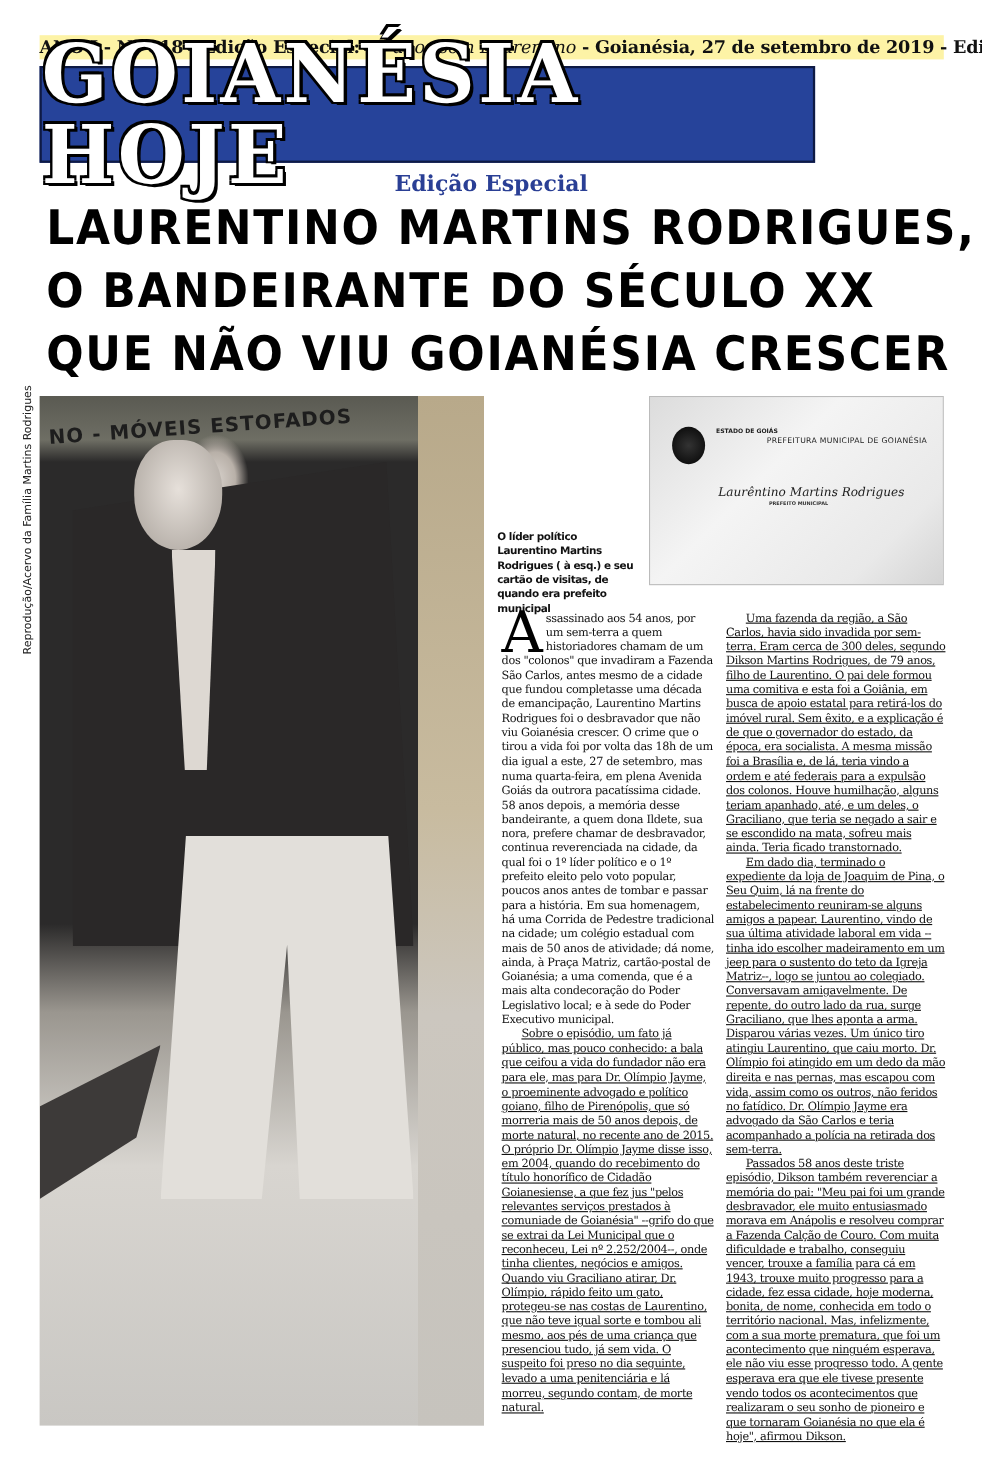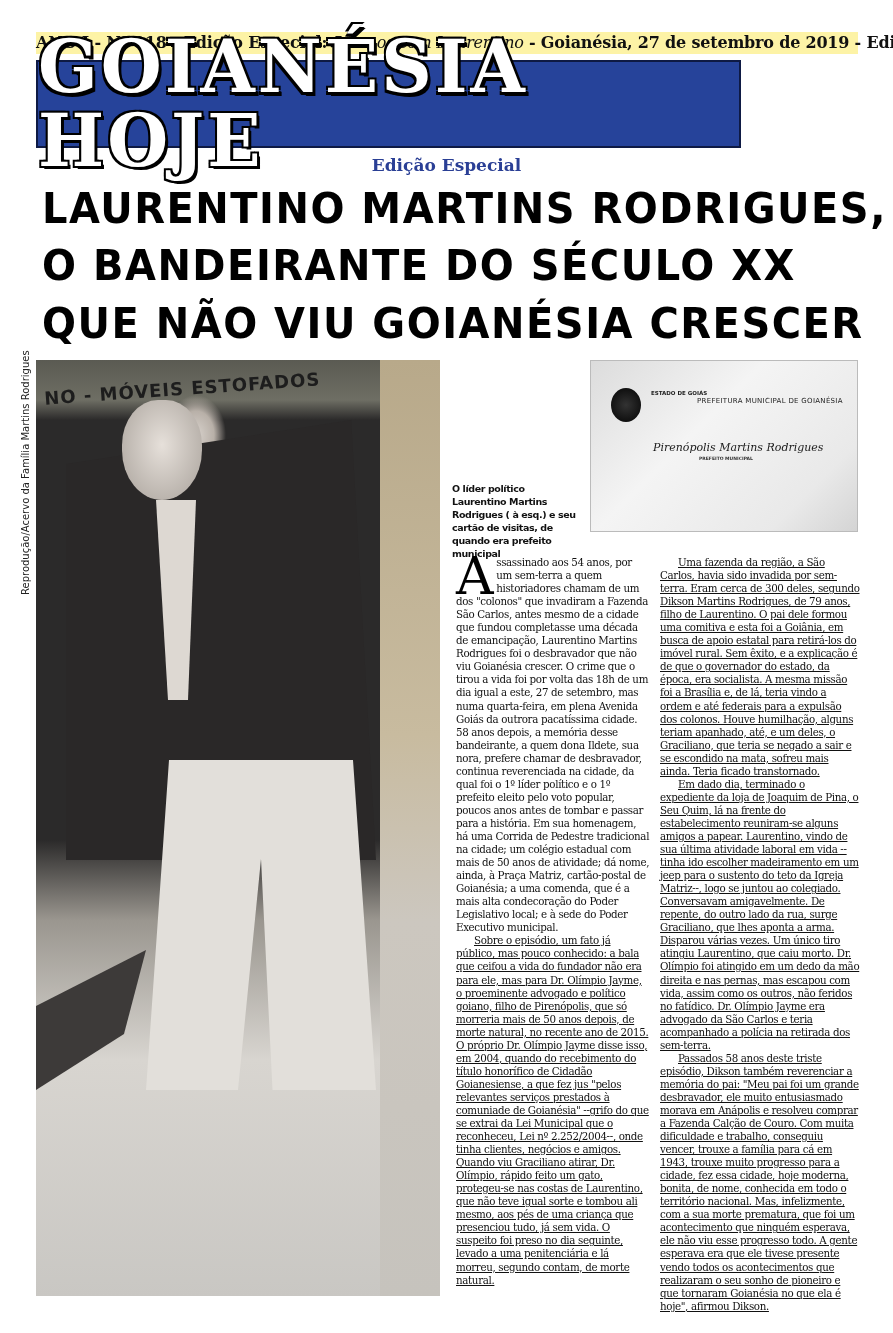--- a/index.html
+++ b/index.html
@@ -20,21 +20,21 @@
     display: flex; align-items: center; justify-content: center;
   }
   .masthead span {
     font-family: "DejaVu Serif", serif; font-weight: bold; font-size: 70px; color: #fff;
     letter-spacing: 3px; line-height: 1; transform: scaleY(1.05);
     text-shadow: -2px -2px 0 #000, 2px -2px 0 #000, -2px 2px 0 #000, 2px 2px 0 #000, 3px 3px 0 #000;
   }
 
   .kicker {
     position: absolute; left: 0; width: 893px; top: 155px; text-align: center;
-    font-family: "DejaVu Serif", serif; font-weight: bold; font-size: 17px; color: #2a3f95;
+    font-family: "DejaVu Serif", serif; font-weight: bold; font-size: 20px; color: #2a3f95;
   }
 
   .headline {
     position: absolute; left: 42px; top: 180px; width: 820px;
     font-family: "DejaVu Sans", sans-serif; font-weight: bold; font-size: 40px; line-height: 53px;
     color: #000; letter-spacing: 1.5px; transform: scaleY(1.08); transform-origin: top left;
   }
   .headline div { white-space: nowrap; }
 
   .credit {
@@ -128,21 +128,21 @@
   <div class="face"></div>
   <div class="shirt"></div>
   <div class="pants"></div>
   <div class="shadow1"></div>
 </div>
 
 <div class="photo-card">
   <div class="seal"></div>
   <div class="state">ESTADO DE GOIÁS</div>
   <div class="pref">PREFEITURA MUNICIPAL DE GOIANÉSIA</div>
-  <div class="name">Pirenópolis Martins Rodrigues</div>
+  <div class="name">Laurêntino Martins Rodrigues</div>
   <div class="role">PREFEITO MUNICIPAL</div>
 </div>
 
 <div class="caption">O líder político Laurentino Martins Rodrigues ( à esq.) e seu cartão de visitas, de quando era prefeito municipal</div>
 
 <div class="col c1">
   <p><span class="dropcap">A</span><span>ssassinado aos 54 anos, por um sem-terra a quem historiadores chamam de um dos "colonos" que invadiram a Fazenda São Carlos, antes mesmo de a cidade que fundou completasse uma década de emancipação, Laurentino Martins Rodrigues foi o desbravador que não viu Goianésia crescer. O crime que o tirou a vida foi por volta das 18h de um dia igual a este, 27 de setembro, mas numa quarta-feira, em plena Avenida Goiás da outrora pacatíssima cidade. 58 anos depois, a memória desse bandeirante, a quem dona Ildete, sua nora, prefere chamar de desbravador, continua reverenciada na cidade, da qual foi o 1º líder político e o 1º prefeito eleito pelo voto popular, poucos anos antes de tombar e passar para a história. Em sua homenagem, há uma Corrida de Pedestre tradicional na cidade; um colégio estadual com mais de 50 anos de atividade; dá nome, ainda, à Praça Matriz, cartão-postal de Goianésia; a uma comenda, que é a mais alta condecoração do Poder Legislativo local; e à sede do Poder Executivo municipal.</span></p>
   <p class="ind">Sobre o episódio, um fato já público, mas pouco conhecido: a bala que ceifou a vida do fundador não era para ele, mas para Dr. Olímpio Jayme, o proeminente advogado e político goiano, filho de Pirenópolis, que só morreria mais de 50 anos depois, de morte natural, no recente ano de 2015. O próprio Dr. Olímpio Jayme disse isso, em 2004, quando do recebimento do título honorífico de Cidadão Goianesiense, a que fez jus "pelos relevantes serviços prestados à comuniade de Goianésia" --grifo do que se extrai da Lei Municipal que o reconheceu, Lei nº 2.252/2004--, onde tinha clientes, negócios e amigos. Quando viu Graciliano atirar, Dr. Olímpio, rápido feito um gato, protegeu-se nas costas de Laurentino, que não teve igual sorte e tombou ali mesmo, aos pés de uma criança que presenciou tudo, já sem vida. O suspeito foi preso no dia seguinte, levado a uma penitenciária e lá morreu, segundo contam, de morte natural.</p>
 
 </div>

